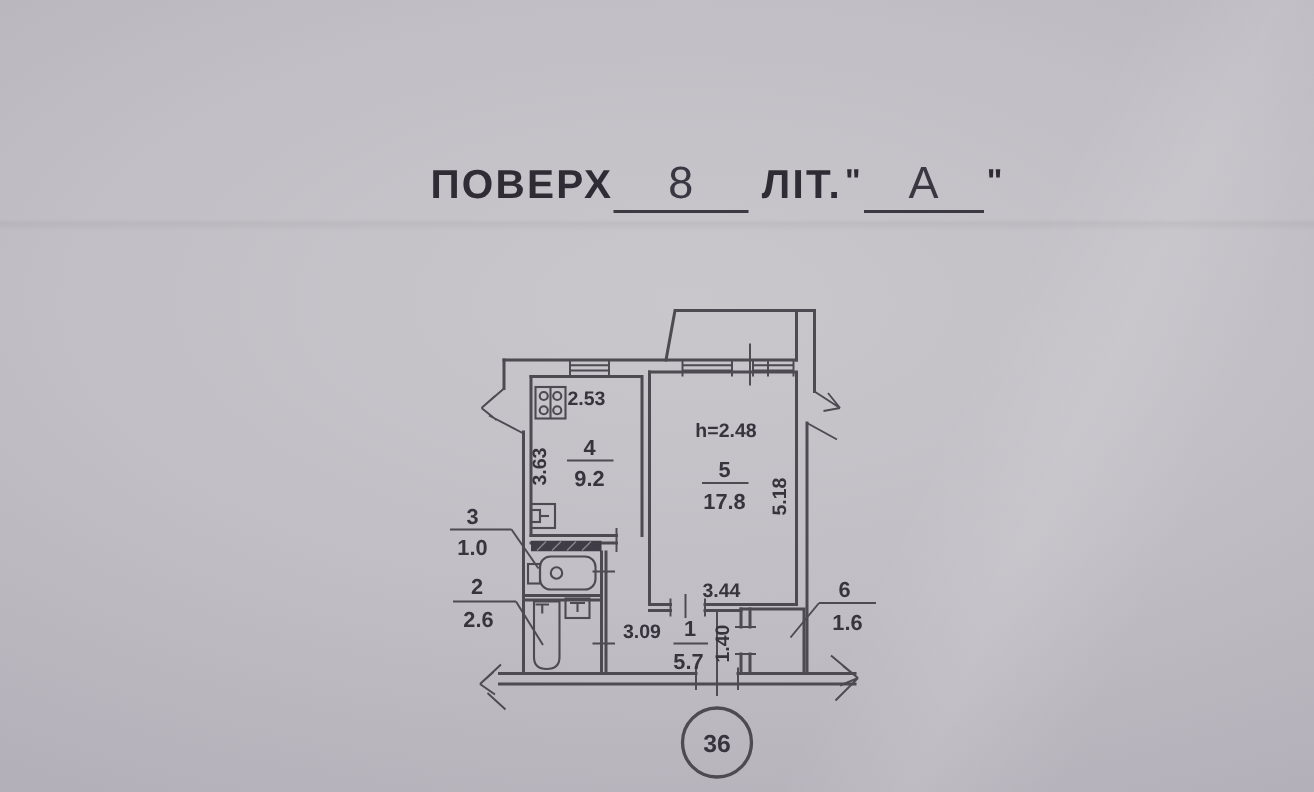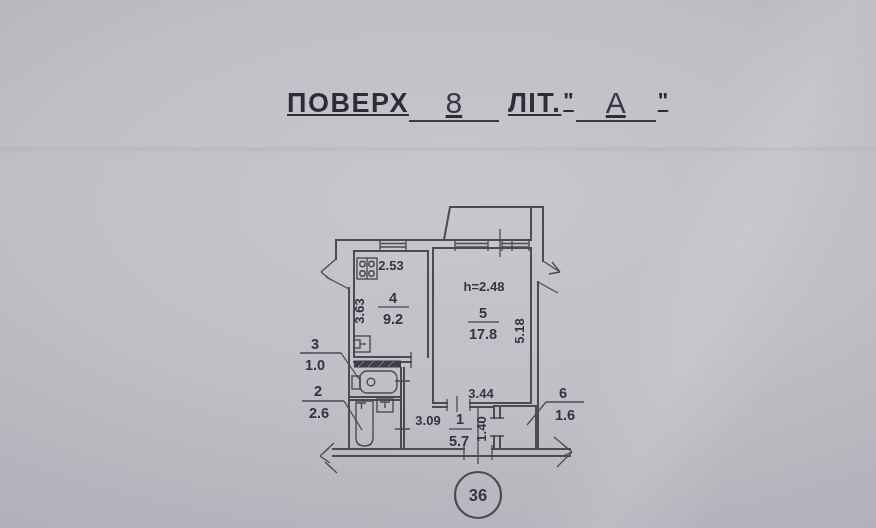--- a/index.html
+++ b/index.html
@@ -5,23 +5,22 @@
   html,body{margin:0;padding:0;background:#9b97a0;}
   .photo{
     position:relative;width:876px;height:528px;overflow:hidden;
     font-family:"Liberation Sans",sans-serif;
     background:
       linear-gradient(to bottom, rgba(0,0,0,0) 146px, rgba(0,0,0,0.045) 149px, rgba(0,0,0,0) 154px),
       linear-gradient(115deg, rgba(255,255,255,0) 68%, rgba(255,255,255,0.10) 76%, rgba(255,255,255,0) 85%),
       radial-gradient(120% 95% at 52% 38%, #c9c6cc 0%, #c1bec5 40%, #b4b0b9 76%, #a8a4ad 100%);
   }
   .hdr{
-    position:absolute;left:287px;top:88px;display:flex;align-items:flex-start;
+    position:absolute;left:287px;top:108px;display:flex;align-items:flex-start;
     color:#2f2c35;
-    text-decoration:underline;
   }
   .hdr .lbl{font-size:27px;font-weight:700;letter-spacing:1.5px;padding-bottom:3px;white-space:pre;}
   .hdr .blank{border-bottom:2.5px solid #3c3943;display:flex;justify-content:center;align-items:flex-end;}
   .hdr .blank.b1{width:90px;}
   .hdr .blank.b2{width:80px;}
   .hdr .val{font-size:30px;font-weight:400;color:#3a3742;line-height:1;padding-bottom:2px;}
   .hdr .quo{font-size:22px;font-weight:700;padding-bottom:8px;margin:0 2px;}
   .hdr .gap{width:9px;}
   svg.plan{position:absolute;left:0;top:0;}
   svg .w{stroke:#4d4a52;stroke-width:2;fill:none;stroke-linecap:square;}

